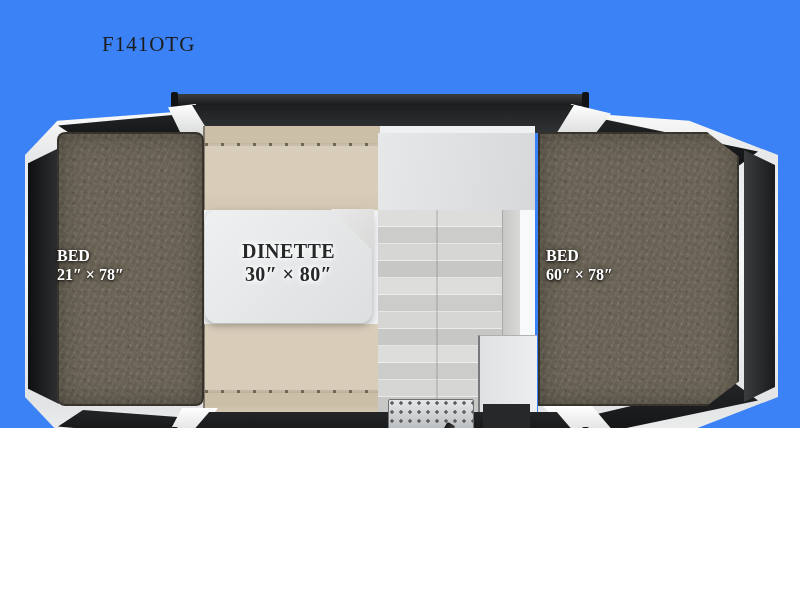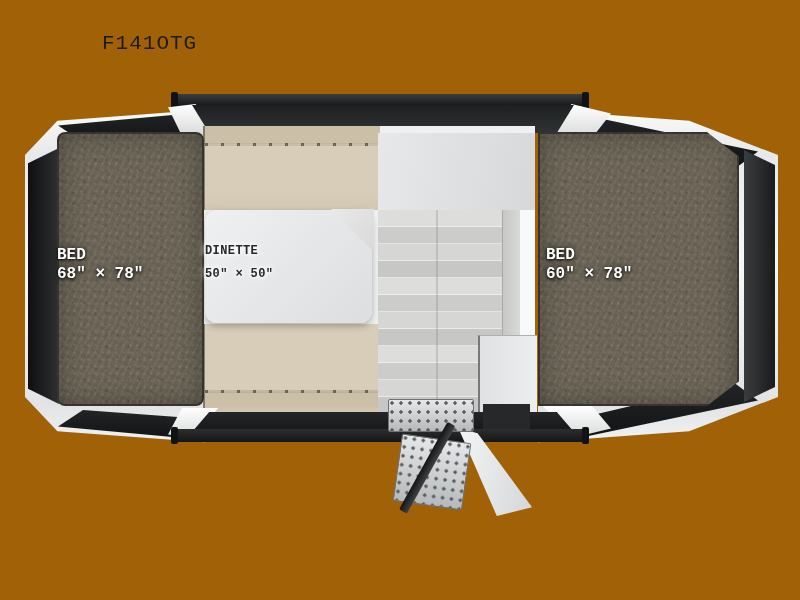--- a/index.html
+++ b/index.html
@@ -1,18 +1,18 @@
 <!DOCTYPE html>
 <html><head>
 <meta charset="utf-8">
 <style>
   html,body{margin:0;padding:0;background:#ffffff;}
   .stage{
-    position:relative;width:800px;height:600px;background:#a16207;overflow:hidden;
-    font-family:Liberation Mono, monospace;
+    position:relative;width:800px;height:428px;background:#3b82f6;overflow:hidden;
+    font-family:Liberation Serif, serif;
   }
   .abs{position:absolute;}
 
   
   .plan-title{
     left:102px;top:32px;font-size:21px;color:#1c1c1c;letter-spacing:1px;font-weight:400;
   }
 
   
   .tent{z-index:2;}
@@ -98,22 +98,22 @@
   .cab-br{left:275px;top:209px;width:57px;height:79px;
     background:linear-gradient(90deg,#dfe1e2,#edeeef);border-left:2px solid #77797b;border-top:1px solid #aeb0b1;}
 
   
   .table{left:205px;top:210px;width:167px;height:113px;z-index:4;
     background:linear-gradient(135deg,#eff0f1,#dcdee0);
     border-radius:12px;box-shadow:0 3px 7px rgba(0,0,0,0.28);}
   .table-cut{left:331px;top:209px;width:43px;height:43px;z-index:4;
     background:linear-gradient(135deg,#e8e9e8,#d8d9d7);
     clip-path:polygon(0 0,100% 0,100% 100%);}
-  .dinette-label{left:205px;top:240px;width:167px;z-index:6;text-align:left;
-    color:#26282a;font-weight:bold;font-size:12px;line-height:23px;letter-spacing:0.4px;
+  .dinette-label{left:205px;top:240px;width:167px;z-index:6;text-align:center;
+    color:#26282a;font-weight:bold;font-size:20px;line-height:23px;letter-spacing:0.4px;
     text-shadow:0 0 4px #ffffff,0 0 7px #ffffff,0 0 10px #ffffff;}
 
   
   .perf{
     background:
       radial-gradient(circle at 3px 3px,#595c5e 1.4px,transparent 2px),
       linear-gradient(180deg,#e6e7e9,#b6b9bb);
     background-size:9px 9px,auto;
     border:1px solid #6f7274;
   }
@@ -160,34 +160,34 @@
     <div class="int floor"></div>
     <div class="int cab-strip"></div>
     <div class="int wall-highlight"></div>
     <div class="int cab-br"></div>
   </div>
 
   <div class="abs table"></div>
   <div class="abs table-cut"></div>
   <div class="abs dinette-label">
     <div>DINETTE</div>
-    <div>50″ × 50″</div>
+    <div>30″ × 80″</div>
   </div>
 
   <div class="abs body-el trim trim-bottom-left"></div>
   <div class="abs body-el trim trim-bottom-right"></div>
   <div class="abs body-el band-bottom"></div>
   <div class="abs body-el rail rail-bottom"></div>
   <div class="abs body-el cap" style="left:171px;top:427px;"></div>
   <div class="abs body-el cap" style="left:582px;top:427px;"></div>
 
   <div class="abs mattress mattress-left"></div>
   <div class="abs bed-label bed-label-left">
     <div>BED</div>
-    <div>68″ × 78″</div>
+    <div>21″ × 78″</div>
   </div>
 
   <div class="abs mattress mattress-right"></div>
   <div class="abs bed-label bed-label-right">
     <div>BED</div>
     <div>60″ × 78″</div>
   </div>
 
   <div class="abs doorway"></div>
   <div class="abs door-panel"></div>

